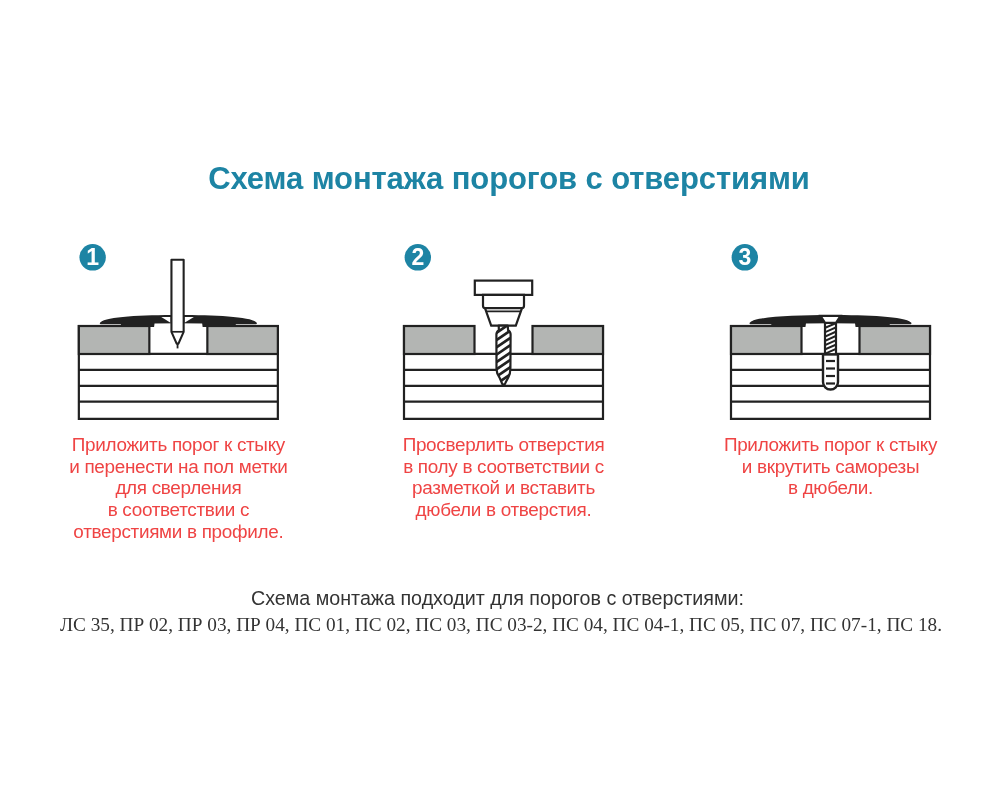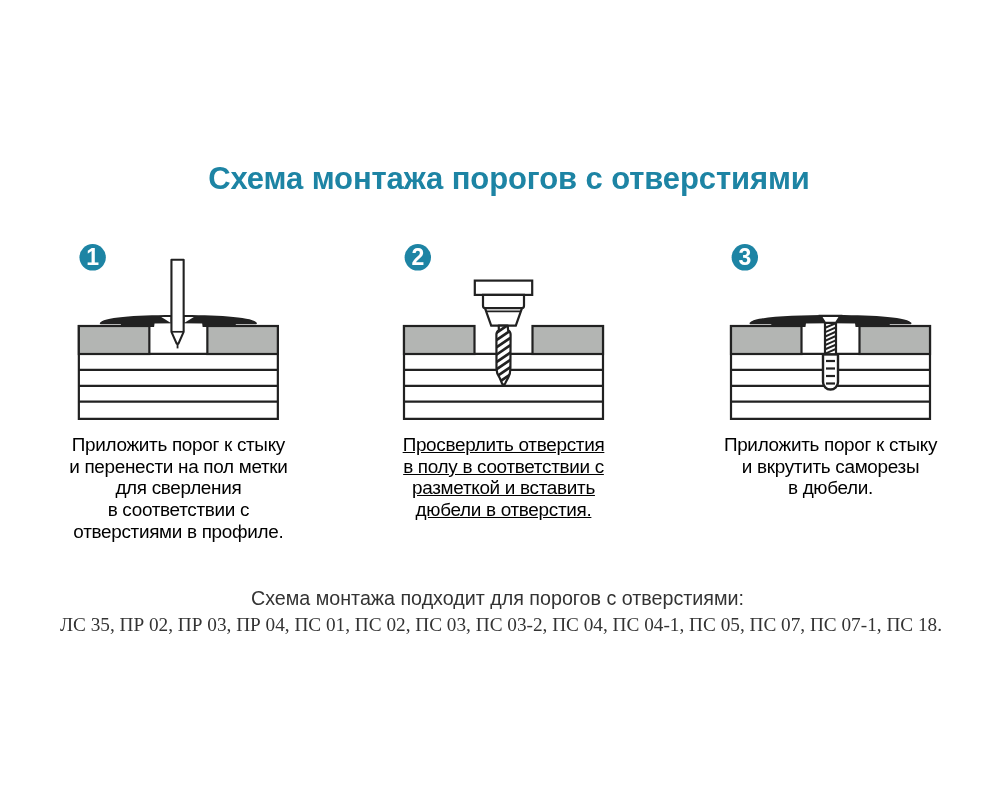--- a/index.html
+++ b/index.html
@@ -3,23 +3,23 @@
 <meta charset="utf-8">
 <style>
 html,body{margin:0;padding:0;background:#ffffff;}
 body{width:1000px;height:800px;position:relative;overflow:hidden;
      font-family:"Liberation Sans",sans-serif;color:#333333;}
 .abs{position:absolute;}
 svg text{font-family:"Liberation Sans",sans-serif;font-weight:bold;fill:#ffffff;}
 #title{left:9px;top:162.5px;width:1000px;text-align:center;
        font-size:31px;font-weight:bold;color:#1d84a4;line-height:31px;letter-spacing:-0.1px;}
 .step{position:absolute;width:320px;text-align:center;
-      font-size:18.9px;line-height:21.7px;color:#000000;top:433.9px;letter-spacing:-0.3px;}
+      font-size:18.9px;line-height:21.7px;color:#ef4444;top:433.9px;letter-spacing:-0.3px;}
 #s1{left:18.4px;}
-#s2{left:343.5px;text-decoration:underline;}
+#s2{left:343.5px;}
 #s3{left:670.5px;}
 .bline{position:absolute;width:1000px;text-align:center;font-size:19px;color:#333333;line-height:19px;}
 #b1{left:-2.5px;top:589.4px;font-size:19.7px;}
 #b2{left:1px;top:615.4px;font-size:19.25px;font-family:Liberation Serif, serif;}
 </style>
 </head>
 <body>
 <div id="title" class="abs">Схема монтажа порогов с отверстиями</div>
 
 <svg class="abs" style="left:0;top:0" width="1000" height="800" viewBox="0 0 1000 800">

